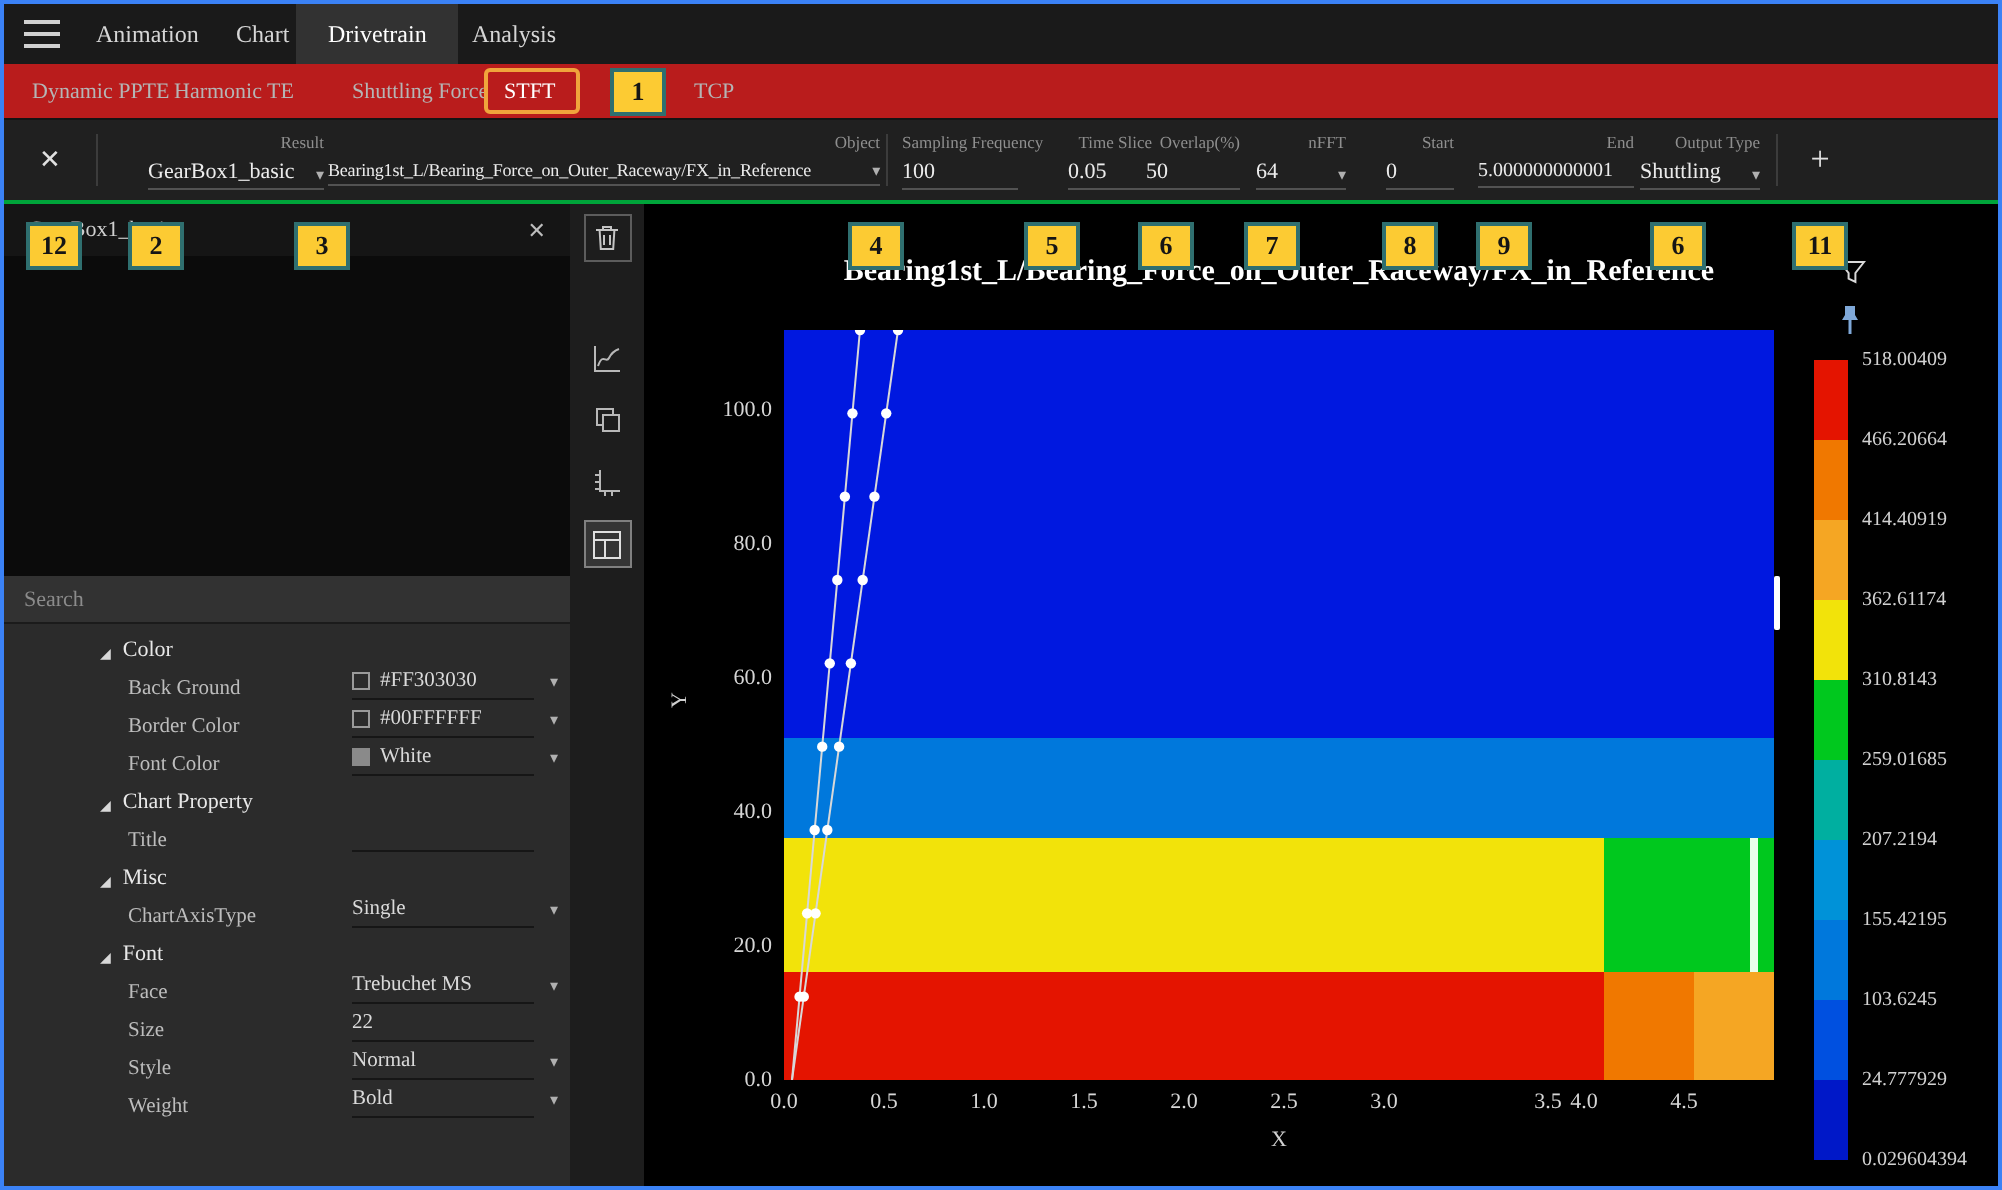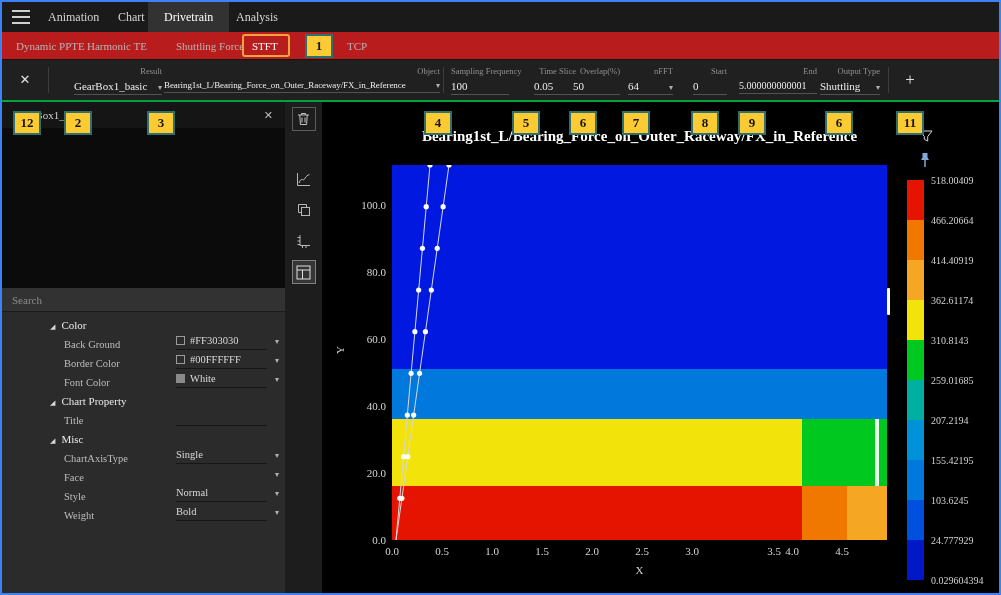--- a/index.html
+++ b/index.html
@@ -239,23 +239,36 @@
             <div class="expander">◢</div>
             <div class="glabel">Misc</div>
           </div>
           <div class="prow prop">
             <div class="plabel">ChartAxisType</div>
             <div class="pval">
               <div class="pvtext">Single</div>
             </div>
             <div class="rowcaret">▾</div>
           </div>
+          <div class="prow group">
+            <div class="expander">◢</div>
+            <div class="glabel">Font</div>
+          </div>
           <div class="prow prop">
             <div class="plabel">Face</div>
-            <div class="rowcaret">▾</div>
+            <div class="pval">
+              <div class="pvtext">Trebuchet MS</div>
+            </div>
+            <div class="rowcaret">▾</div>
+          </div>
+          <div class="prow prop">
+            <div class="plabel">Size</div>
+            <div class="pval">
+              <div class="pvtext">22</div>
+            </div>
           </div>
           <div class="prow prop">
             <div class="plabel">Style</div>
             <div class="pval">
               <div class="pvtext">Normal</div>
             </div>
             <div class="rowcaret">▾</div>
           </div>
           <div class="prow prop">
             <div class="plabel">Weight</div>

